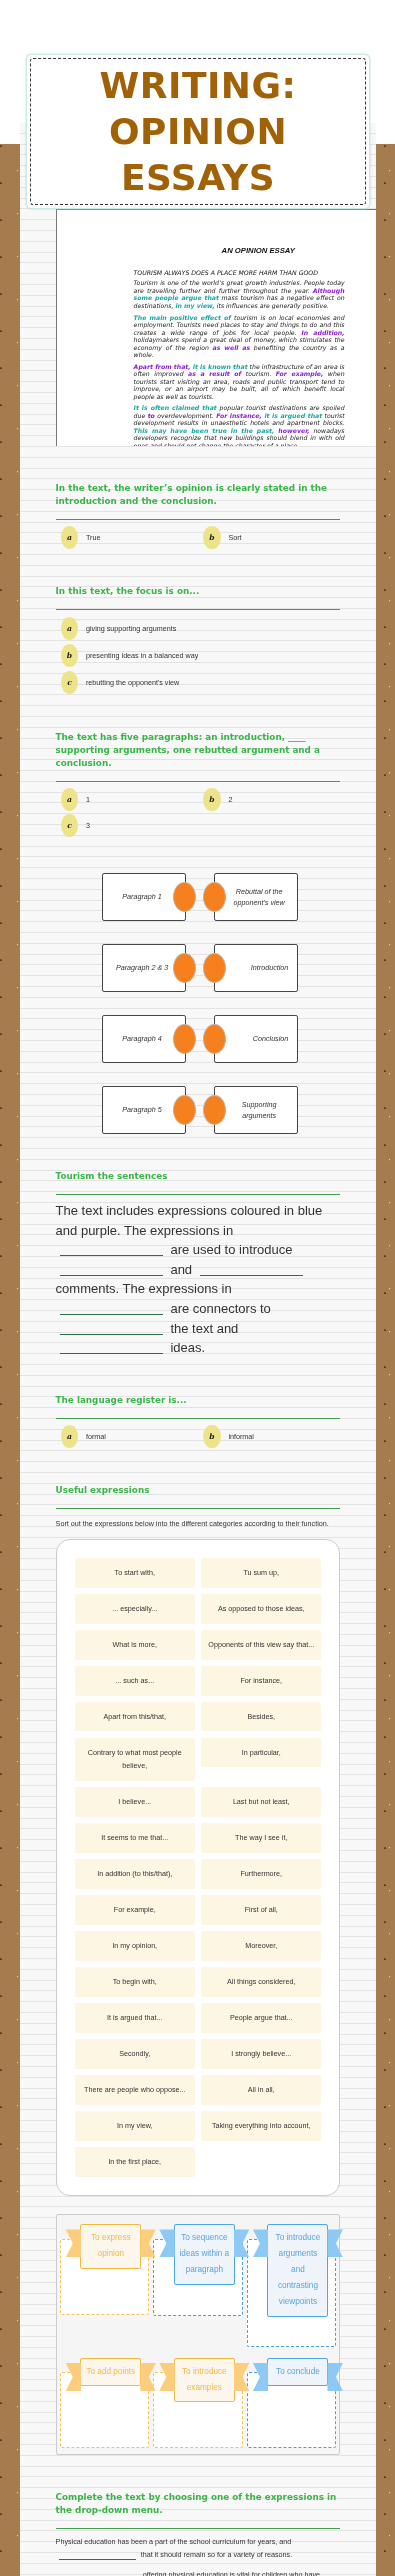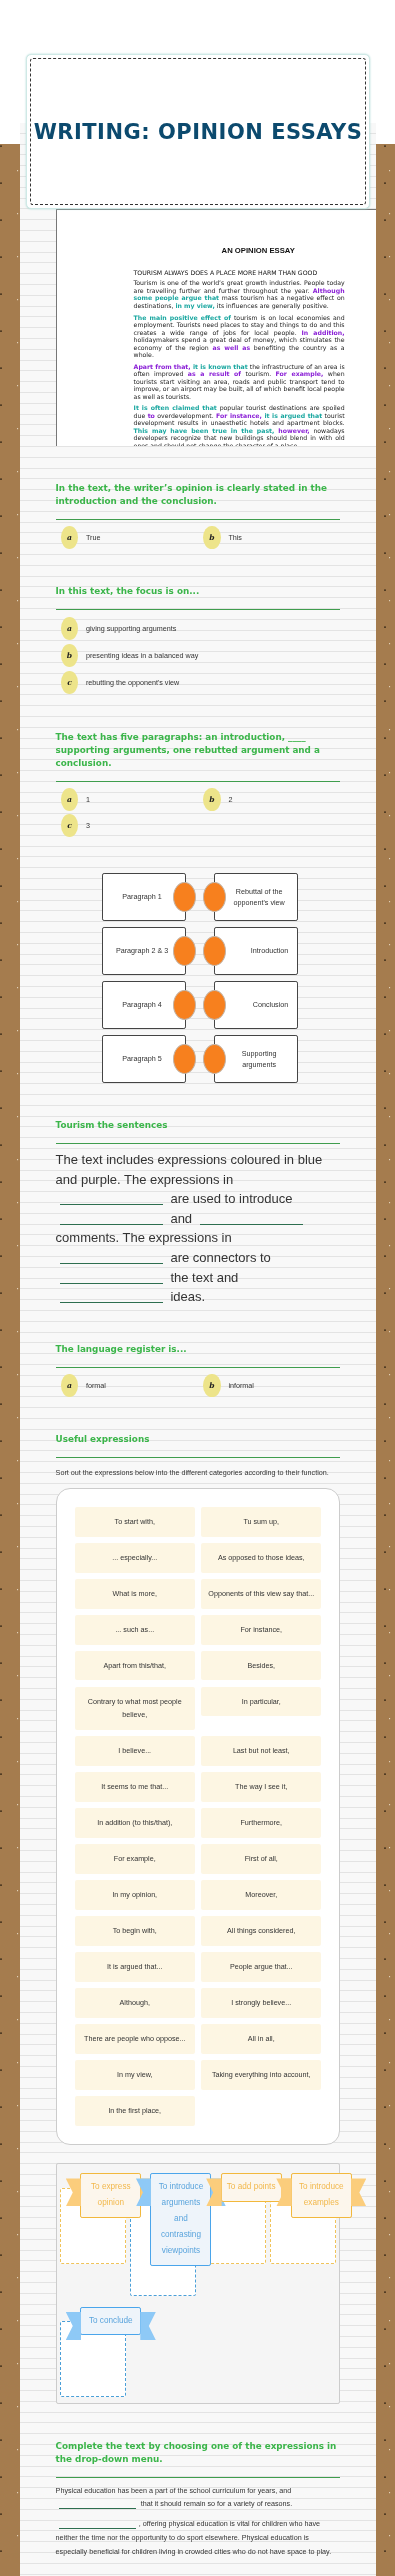--- a/index.html
+++ b/index.html
@@ -16,22 +16,22 @@
     background: #fff; border-radius: 5.2px;
     border: 1.5px solid #cfe9e6;
     box-shadow: 0 0 2.1px #a9d8d2;
     z-index: 3;
   }
   .title-card .dash {
     position: absolute; inset: 3.1px; border: 1px dashed #333; border-radius: 3.1px;
     display: flex; align-items: center; justify-content: center; text-align: center;
   }
   .title-text {
-    font-family: "DejaVu Sans", sans-serif; font-weight: bold; color: #0c4a6e;
-    font-size: 21px; line-height: 46px; letter-spacing: 0.5px; text-transform: uppercase;
+    font-family: "DejaVu Sans", sans-serif; font-weight: bold; color: #a16207;
+    font-size: 36px; line-height: 46px; letter-spacing: 0.5px; text-transform: uppercase;
   }
   .corkboard {
     position: relative;
     background-color: #a57c4e;
     background-image:
       radial-gradient(circle, #f6eedc 0.6px, transparent 0.8px),
       radial-gradient(circle, #1a1208 0.6px, transparent 0.8px);
     background-size: 31px 43px, 24px 37px;
     background-position: 2.1px 5.2px, 13px 20.6px;
     padding: 0 19.6px 20.6px 19.6px;
@@ -48,41 +48,41 @@
   .section-title {
     font-family: "DejaVu Sans", sans-serif; font-weight: bold;
     color: #3bb54a; font-size: 10.3px; line-height: 13px;
     padding-bottom: 11px; border-bottom: 0.5px solid #3f9d4d; margin-bottom: 6.2px;
   }
   .section-title.small { font-size: 8.8px; }
   .instruction { font-size: 7.2px; font-weight: bold; color: #333; margin-bottom: 4.1px; }
   .essay-frame {
     margin-left: 0; margin-right: -36px;
     border-left: 1px solid #777; border-top: 1px solid #777;
-    height: 237px; background: #fff; overflow: hidden; position: relative;
+    height: 237px; background: #fff; overflow: hidden; position: relative; font-style: italic;
   }
   .essay-frame .inner { padding: 36px 0 0 77px; width: 392px; }
   .essay-heading-main { text-align: left; padding-left: 88px; font-weight: bold; font-size: 7.7px; color: #111; margin-bottom: 14.4px; font-family: "Liberation Sans", sans-serif; }
   .essay-title { font-size: 6.2px; font-family: "DejaVu Sans", sans-serif; color: #111; margin-bottom: 3.1px; }
   .essay-p { font-size: 6.2px; font-family: "DejaVu Sans", sans-serif; line-height: 7.5px; color: #222; margin-bottom: 4.1px; text-align: justify; width: 211px; }
   .teal { color: #1aa7a0; font-weight: bold; }
   .purple { color: #8a1fd6; font-weight: bold; }
 
   .options { display: flex; flex-wrap: wrap; gap: 3.1px 0; }
   .option { display: flex; align-items: center; width: 50%; height: 23px; cursor: pointer; }
   .option.full { width: 100%; height: 24px; }
   .badge {
     width: 17.5px; height: 23px; border-radius: 50%; background: #ede48a;
     display: flex; align-items: center; justify-content: center;
     font-family: "DejaVu Serif", serif; font-style: italic; font-weight: bold; font-size: 7.7px; color: #222;
     margin-left: 5.2px; margin-right: 7.7px; flex-shrink: 0;
   }
   .option-label { font-size: 7.2px; color: #333; }
 
-  .match-grid { display: grid; grid-template-columns: 1fr 1fr; row-gap: 6px; padding: 0 26px; }
+  .match-grid { display: grid; grid-template-columns: 1fr 1fr; row-gap: 23px; padding: 0 26px; font-style: italic; }
   .match-left, .match-right { display: flex; flex-direction: column; gap: 0; }
   .match-box {
     position: relative; width: 84px; min-height: 48px; background: #fff; border: 0.5px solid #444; border-radius: 2.1px;
     display: flex; align-items: center; justify-content: center; text-align: center; font-size: 7.2px; line-height: 11.3px; padding: 3.1px 8.2px;
   }
   .match-left .match-box { margin-left: 20.6px; padding-right: 12.4px; }
   .match-right .match-box { margin-left: 15.5px; padding-left: 15.5px; justify-content: flex-end; }
   .dot {
     position: absolute; width: 23px; height: 30px; border-radius: 50%;
     background: #f7801e; border: 0.5px solid #c2b3a6; top: 50%; transform: translateY(-50%); cursor: pointer;
@@ -100,21 +100,21 @@
     background: #fff; border: 0.5px solid #ccc; border-radius: 14px; padding: 18px;
     display: grid; grid-template-columns: 1fr 1fr; gap: 6.2px;
     align-items: start;
   }
   .chip {
     background: #fdf6e3; border-radius: 2.1px; min-height: 29px; padding: 8.2px 7.2px;
     text-align: center; font-size: 7.2px; line-height: 13.4px; color: #333; cursor: grab;
   }
   .buckets {
     margin-top: 18.5px; background: #f5f5f5; border: 0.5px solid #ccc; border-radius: 2.1px; padding: 5.2px 3.1px 5.2px 3.1px;
-    display: grid; grid-template-columns: 1fr 1fr 1fr 1fr; gap: 7.2px 4.1px; align-items: start;
+    display: grid; grid-template-columns: 1fr 1fr 1fr; gap: 7.2px 4.1px; align-items: start;
   }
   .bucket { position: relative; padding-top: 18.5px; }
   .bucket .drop {
     border: 1px dashed #f0c35a; border-radius: 2.1px; background: #fff; min-height: 76px;
   }
   .bucket.blue .drop { border-color: #4a9fd8; }
   .ribbon {
     position: absolute; top: 4.1px; left: 20.6px; width: 61px; background: #fcf6ec;
     border: 1px solid #f2b83c; border-radius: 2.1px; text-align: center; color: #f2b84c; font-size: 8.2px; line-height: 16px; padding: 5.2px 3.1px; z-index: 2;
   }
@@ -163,21 +163,21 @@
 
     <section class="section">
       <h2 class="section-title small">In the text, the writer’s opinion is clearly stated in the introduction and the conclusion.</h2>
       <div class="options">
         <div class="option">
           <span class="badge">a</span>
           <span class="option-label">True</span>
         </div>
         <div class="option">
           <span class="badge">b</span>
-          <span class="option-label">This</span>
+          <span class="option-label">Sort</span>
         </div>
       </div>
     </section>
 
     <section class="section">
       <h2 class="section-title small">In this text, the focus is on...</h2>
       <div class="options">
         <div class="option full">
           <span class="badge">a</span>
           <span class="option-label">giving supporting arguments</span>
@@ -320,32 +320,36 @@
           <div class="chip">In addition (to this/that),</div>
           <div class="chip">Furthermore,</div>
           <div class="chip">For example,</div>
           <div class="chip">First of all,</div>
           <div class="chip">In my opinion,</div>
           <div class="chip">Moreover,</div>
           <div class="chip">To begin with,</div>
           <div class="chip">All things considered,</div>
           <div class="chip">It is argued that...</div>
           <div class="chip">People argue that...</div>
-          <div class="chip">Although,</div>
+          <div class="chip">Secondly,</div>
           <div class="chip">I strongly believe...</div>
           <div class="chip">There are people who oppose...</div>
           <div class="chip">All in all,</div>
           <div class="chip">In my view,</div>
           <div class="chip">Taking everything into account,</div>
           <div class="chip">In the first place,</div>
         </div>
       <div class="buckets" id="buckets">
           <div class="bucket">
             <div class="ribbon">To express opinion</div>
             <div class="drop"></div>
+          </div>
+          <div class="bucket blue">
+            <div class="ribbon">To sequence ideas within a paragraph</div>
+            <div class="drop" style="min-height: 77px;"></div>
           </div>
           <div class="bucket blue">
             <div class="ribbon">To introduce arguments and contrasting viewpoints</div>
             <div class="drop" style="min-height: 108px;"></div>
           </div>
           <div class="bucket">
             <div class="ribbon">To add points</div>
             <div class="drop"></div>
           </div>
           <div class="bucket">

